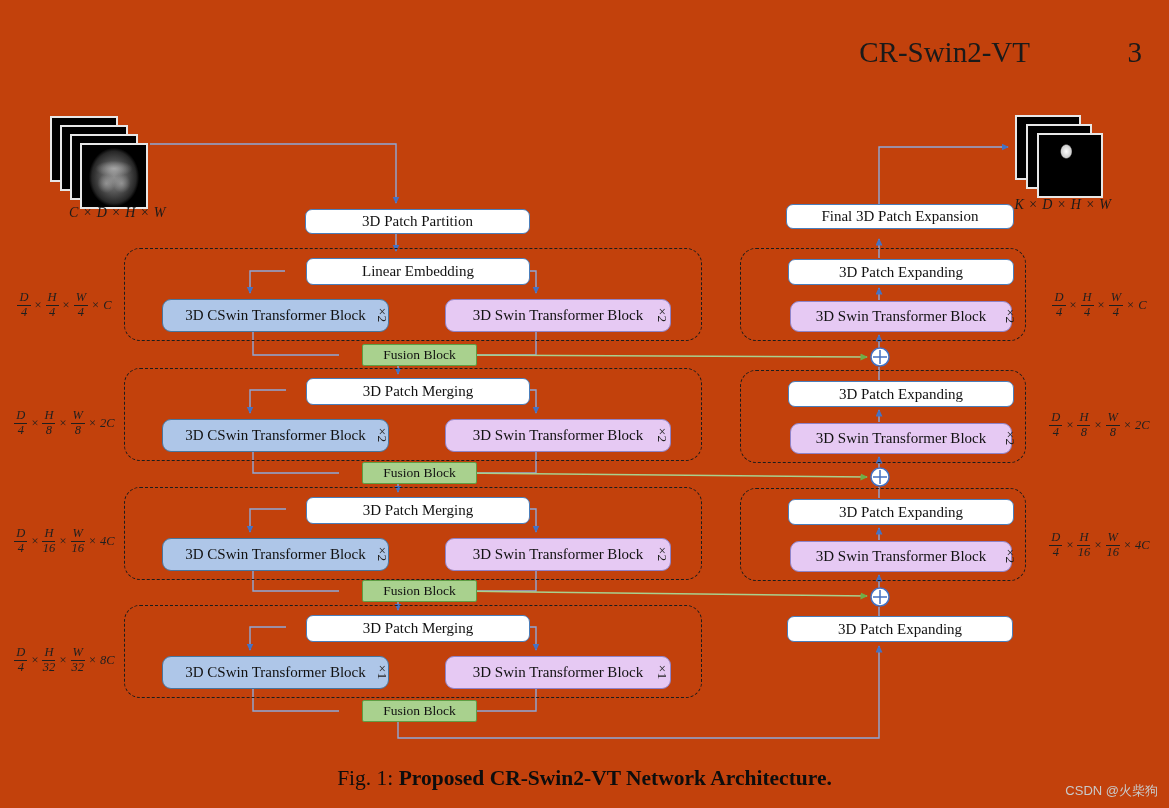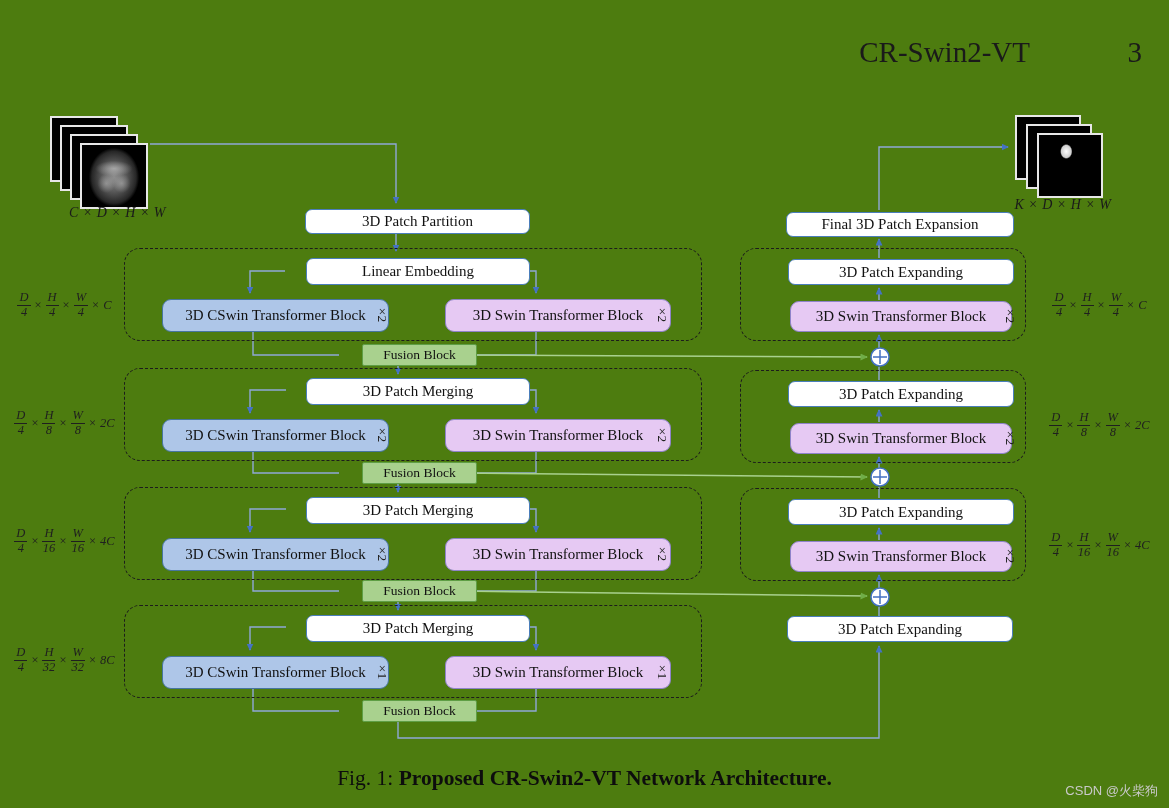--- a/index.html
+++ b/index.html
@@ -1,16 +1,16 @@
 <!DOCTYPE html>
 <html><head>
 <meta charset="utf-8">
 <style>
   html,body{margin:0;padding:0;background:#fff;}
-  #page{position:relative;width:1169px;height:808px;background:#4d7c0f;overflow:hidden;
+  #page{position:relative;width:1169px;height:808px;background:#c2410c;overflow:hidden;
         font-family:"Liberation Serif", serif;color:#111;}
   
   .hdr-title{position:absolute;top:36px;right:139px;font-size:29px;color:#1a1a1a;}
   .hdr-page{position:absolute;top:36px;right:27px;font-size:29px;color:#1a1a1a;}
   
   svg.lines{position:absolute;left:0;top:0;z-index:1;}
   
   .stack{position:absolute;z-index:2;}
   .slice{position:absolute;background:#000;border:2px solid #e7e7e7;box-sizing:border-box;}
   .in-slice{width:68px;height:66px;}
@@ -137,21 +137,21 @@
   <div class="iolabel" style="left:60px;top:205px;width:115px">C × D × H × W</div>
 
   <div class="stack" style="left:1015px;top:115px;width:90px;height:85px">
     <div class="slice out-slice" style="left:0;top:0"></div>
     <div class="slice out-slice" style="left:11px;top:9px"></div>
     <div class="slice out-slice seg" style="left:22px;top:18px"></div>
   </div>
   <div class="iolabel" style="left:1005px;top:197px;width:116px">K × D × H × W</div>
 
   <div class="wbox" style="left:284px;top:209px;width:225px;height:25px">3D Patch Partition</div>
-  <div class="wbox" style="left:765px;top:212px;width:228px;height:25px">Final 3D Patch Expansion</div>
+  <div class="wbox" style="left:765px;top:204px;width:228px;height:25px">Final 3D Patch Expansion</div>
 
   <div class="stage enc" style="top:248px">
     <div class="wbox" style="left:160px;top:9px;width:224px;height:27px">Linear Embedding</div>
     <div class="tblock cswin" style="left:16px;top:50px;width:227px;height:33px">3D CSwin Transformer Block</div>
     <div class="tblock swin" style="left:299px;top:50px;width:226px;height:33px">3D Swin Transformer Block</div>
     <span class="xr" style="left:239px;top:48px">×2</span>
     <span class="xr" style="left:519px;top:48px">×2</span>
   </div>
   <div class="fusion" style="left:341px;top:344px;width:115px;height:22px">Fusion Block</div>
 

